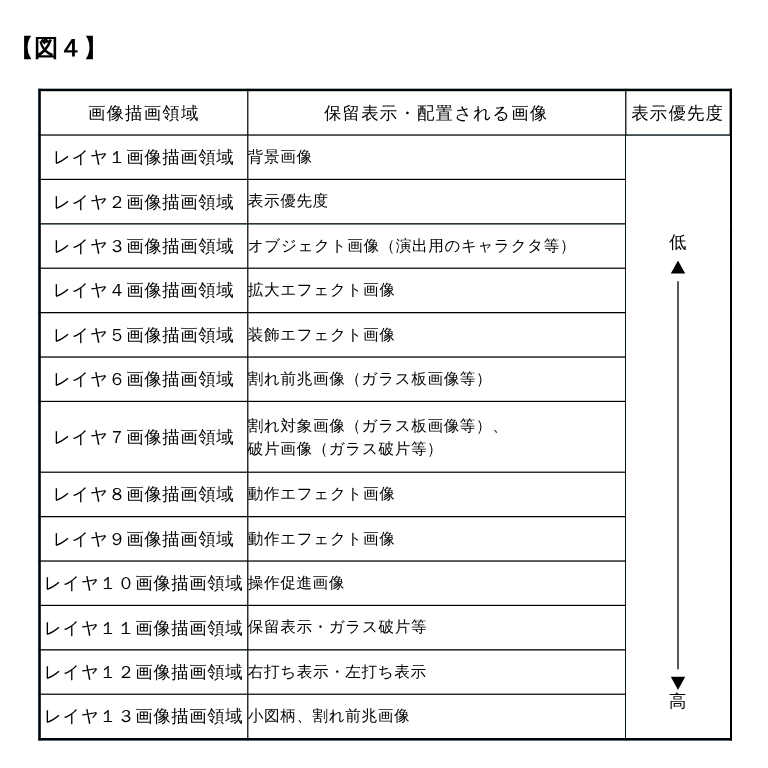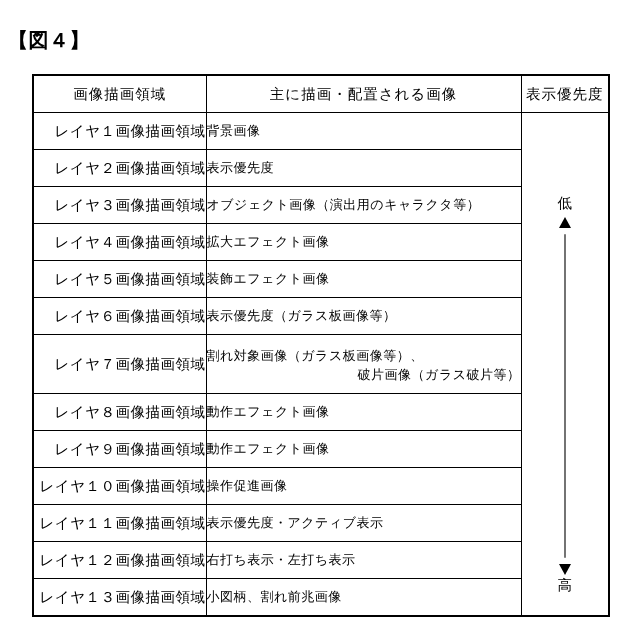--- a/index.html
+++ b/index.html
@@ -70,38 +70,37 @@
   }
 
   .cell-head {
     text-align: center;
     font-size: 14.5px;
     height: 36px;
     letter-spacing: 1px;
   }
 
   .cell-layer {
-    text-align: right;
+    text-align: center;
     font-size: 14.5px;
     height: 36px;
     letter-spacing: 0.5px;
     white-space: nowrap;
   }
 
   .cell-desc {
     text-align: left;
     font-size: 13px;
     height: 36px;
     padding-left: 7px;
     letter-spacing: 0.5px;
   }
 
   .cell-desc .line2 {
     display: block;
-    text-align: right;
   }
 
   tr.tall .cell-layer,
   tr.tall .cell-desc {
     height: 56px;
   }
 
   tr.tall .cell-desc {
     line-height: 1.5;
     padding-top: 2px;
@@ -156,21 +155,21 @@
   <div class="table-wrap">
     <table class="layer-table">
       <colgroup>
         <col class="c1">
           <col class="c2">
           <col class="c3">
       </colgroup>
       <tbody>
         <tr>
           <th class="cell-head">画像描画領域</th>
-          <th class="cell-head">主に描画・配置される画像</th>
+          <th class="cell-head">保留表示・配置される画像</th>
           <th class="cell-head">表示優先度</th>
         </tr>
 
         <tr>
           <td class="cell-layer">レイヤ１画像描画領域</td>
           <td class="cell-desc">背景画像</td>
           <td class="cell-priority" rowspan="13">
             <div class="priority-inner">
               <div class="prio-label low">低</div>
               <div class="prio-arrow">
@@ -201,21 +200,21 @@
         <tr>
           <td class="cell-layer">レイヤ４画像描画領域</td>
           <td class="cell-desc">拡大エフェクト画像</td>
         </tr>
         <tr>
           <td class="cell-layer">レイヤ５画像描画領域</td>
           <td class="cell-desc">装飾エフェクト画像</td>
         </tr>
         <tr>
           <td class="cell-layer">レイヤ６画像描画領域</td>
-          <td class="cell-desc">表示優先度（ガラス板画像等）</td>
+          <td class="cell-desc">割れ前兆画像（ガラス板画像等）</td>
         </tr>
 
         <tr class="tall">
           <td class="cell-layer">レイヤ７画像描画領域</td>
           <td class="cell-desc">
             <span>割れ対象画像（ガラス板画像等）、</span>
             <span class="line2">破片画像（ガラス破片等）</span>
           </td>
         </tr>
 
@@ -226,21 +225,21 @@
         <tr>
           <td class="cell-layer">レイヤ９画像描画領域</td>
           <td class="cell-desc">動作エフェクト画像</td>
         </tr>
         <tr>
           <td class="cell-layer">レイヤ１０画像描画領域</td>
           <td class="cell-desc">操作促進画像</td>
         </tr>
         <tr>
           <td class="cell-layer">レイヤ１１画像描画領域</td>
-          <td class="cell-desc">表示優先度・アクティブ表示</td>
+          <td class="cell-desc">保留表示・ガラス破片等</td>
         </tr>
         <tr>
           <td class="cell-layer">レイヤ１２画像描画領域</td>
           <td class="cell-desc">右打ち表示・左打ち表示</td>
         </tr>
         <tr>
           <td class="cell-layer">レイヤ１３画像描画領域</td>
           <td class="cell-desc">小図柄、割れ前兆画像</td>
         </tr>
       </tbody>

